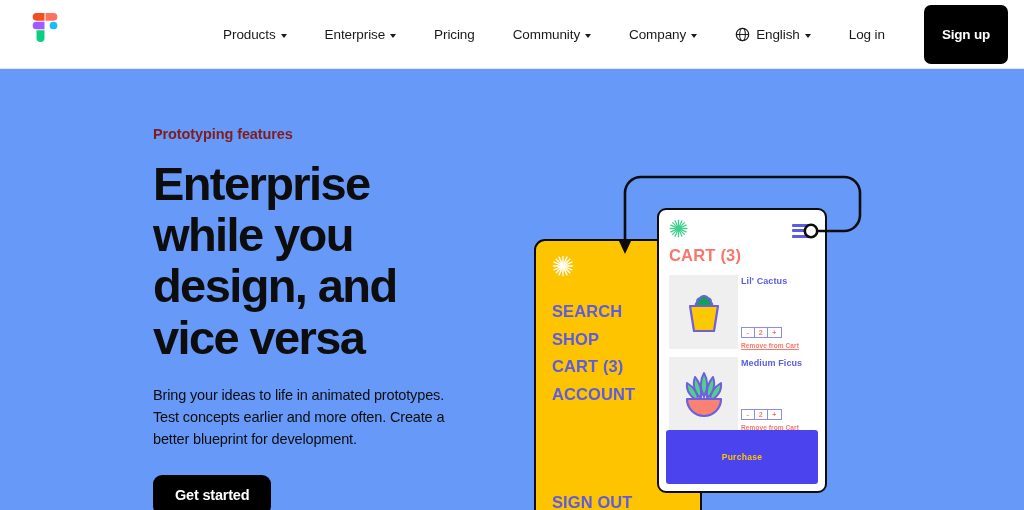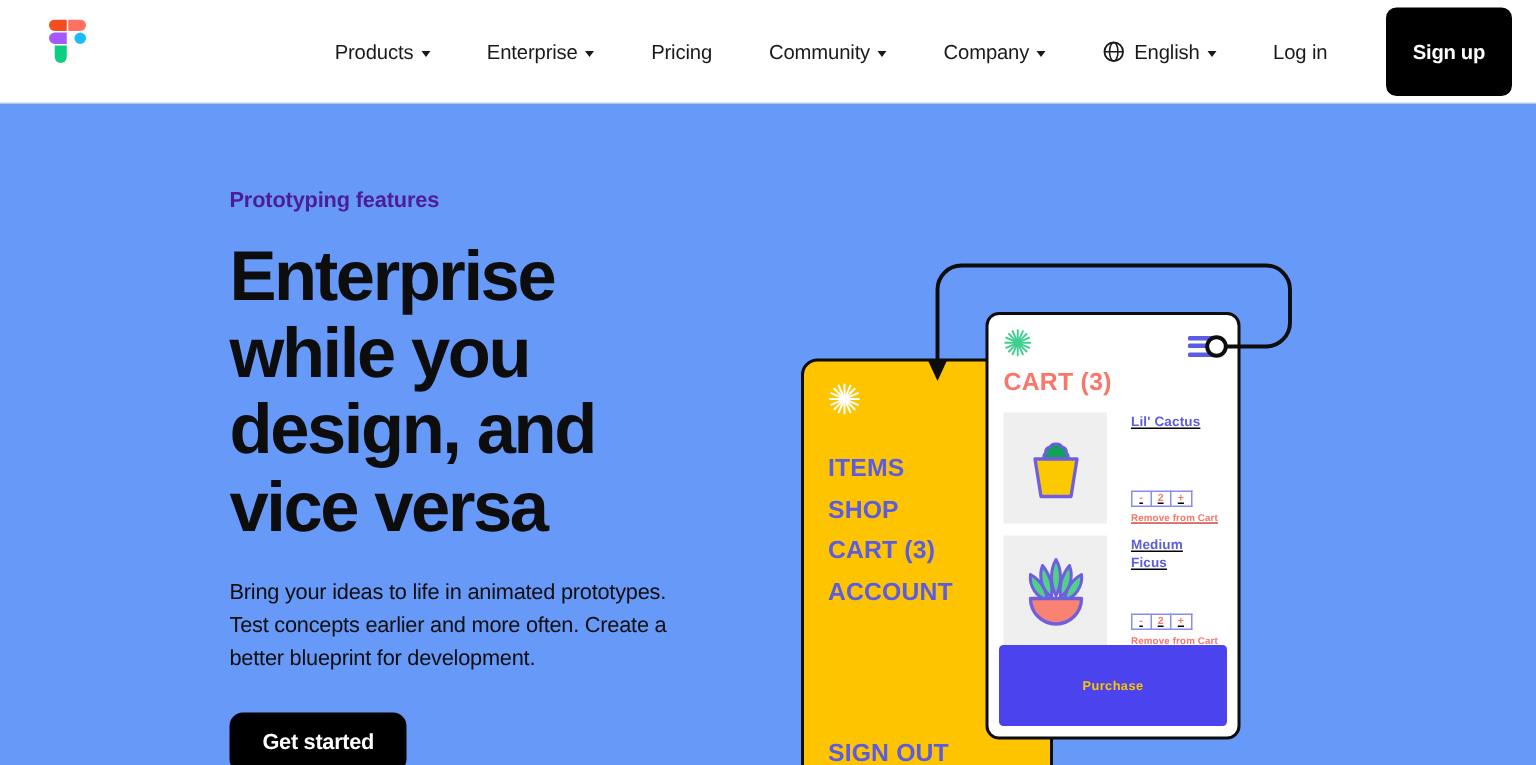--- a/index.html
+++ b/index.html
@@ -82,21 +82,21 @@
 
   .hero-copy {
     position: absolute;
     left: 153px;
     top: 57px;
     width: 330px;
   }
   .eyebrow {
     font-size: 14.5px;
     font-weight: bold;
-    color: #4c1d95;
+    color: #7f1d1d;
     letter-spacing: -0.1px;
     margin-bottom: 16px;
   }
   .headline {
     font-size: 47px;
     line-height: 1.09;
     font-weight: bold;
     color: #0d0d0d;
     letter-spacing: -1.6px;
     margin-bottom: 21px;
@@ -201,23 +201,22 @@
     font-size: 16.5px;
     font-weight: bold;
     color: #f8766a;
     letter-spacing: 0.2px;
     padding: 4px 0 0 10px;
   }
 
   .cart-list { padding: 10px 10px 0 10px; }
   .cart-row {
     display: flex;
-    gap: 16px;
+    gap: 3px;
     margin-bottom: 8px;
-    text-decoration: underline;
   }
   .thumb {
     width: 69px; height: 74px;
     background: #efeff0;
     flex: 0 0 auto;
     display: flex;
     align-items: center;
     justify-content: center;
   }
   .item-info {
@@ -372,21 +371,21 @@
           <line x1="7.7" y1="2.3" x2="16.3" y2="21.7"></line>
           <line x1="16.3" y1="2.3" x2="7.7" y2="21.7"></line>
           <line x1="2.3" y1="7.7" x2="21.7" y2="16.3"></line>
           <line x1="2.3" y1="16.3" x2="21.7" y2="7.7"></line>
         </g>
         <circle cx="12" cy="12" r="2.4" fill="#ffffff"></circle>
       </svg>
     </div>
 
     <div class="menu-links">
-      <div class="menu-link">ITEMS</div>
+      <div class="menu-link">SEARCH</div>
       <div class="menu-link">SHOP</div>
       <div class="menu-link">CART (3)</div>
       <div class="menu-link">ACCOUNT</div>
     </div>
 
     <div class="menu-signout">SIGN OUT</div>
   </div>
 
   <div class="phone">
 

